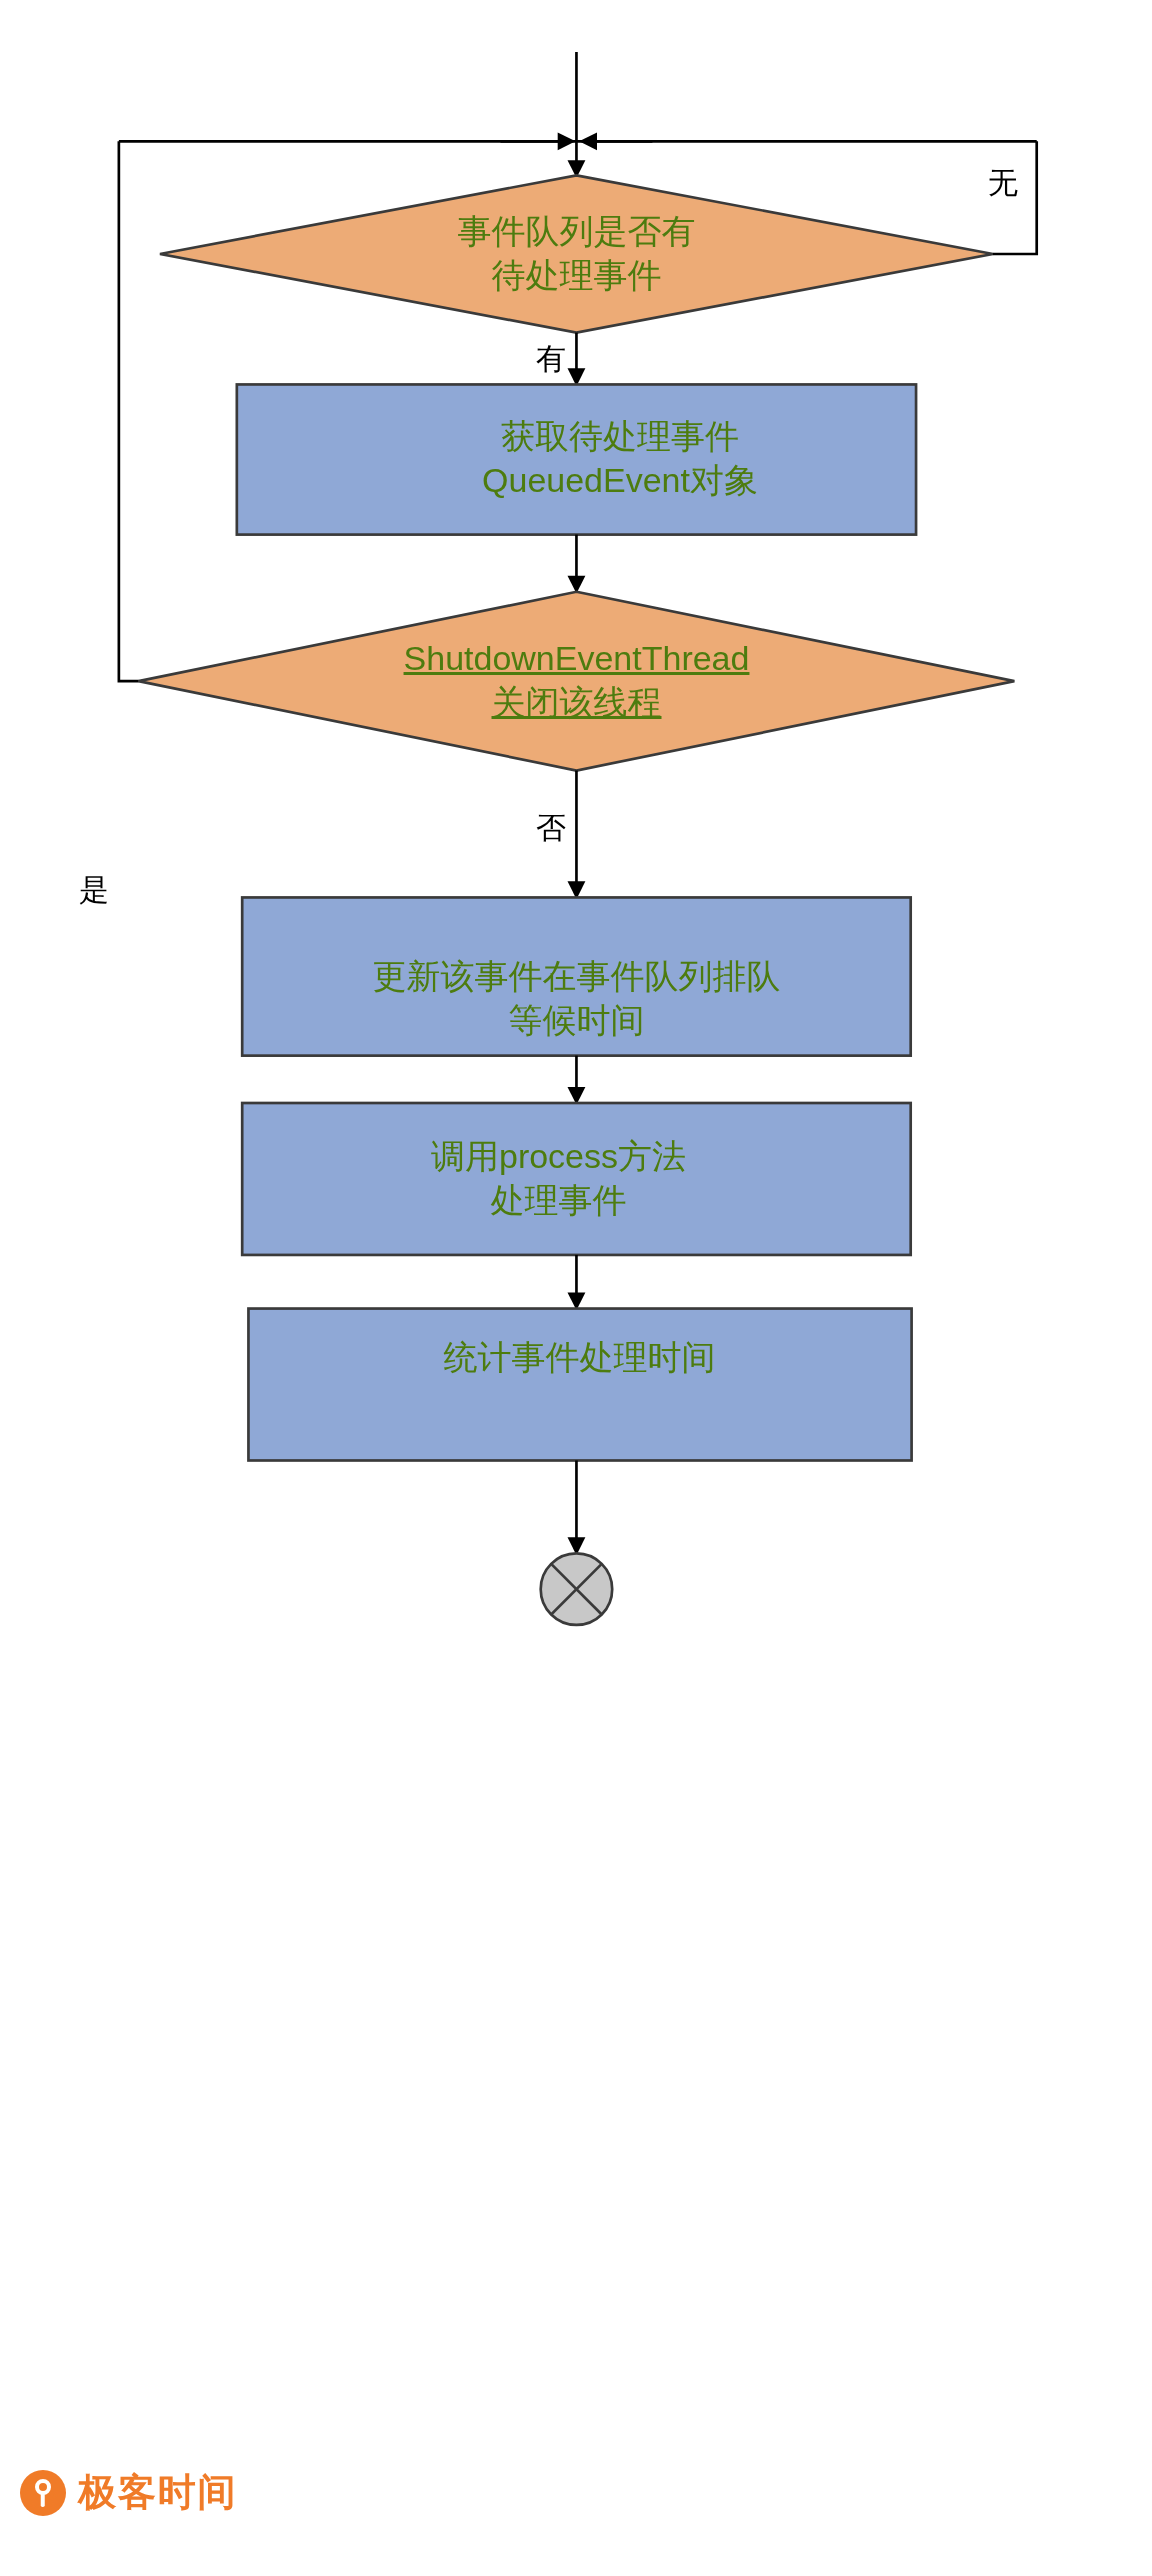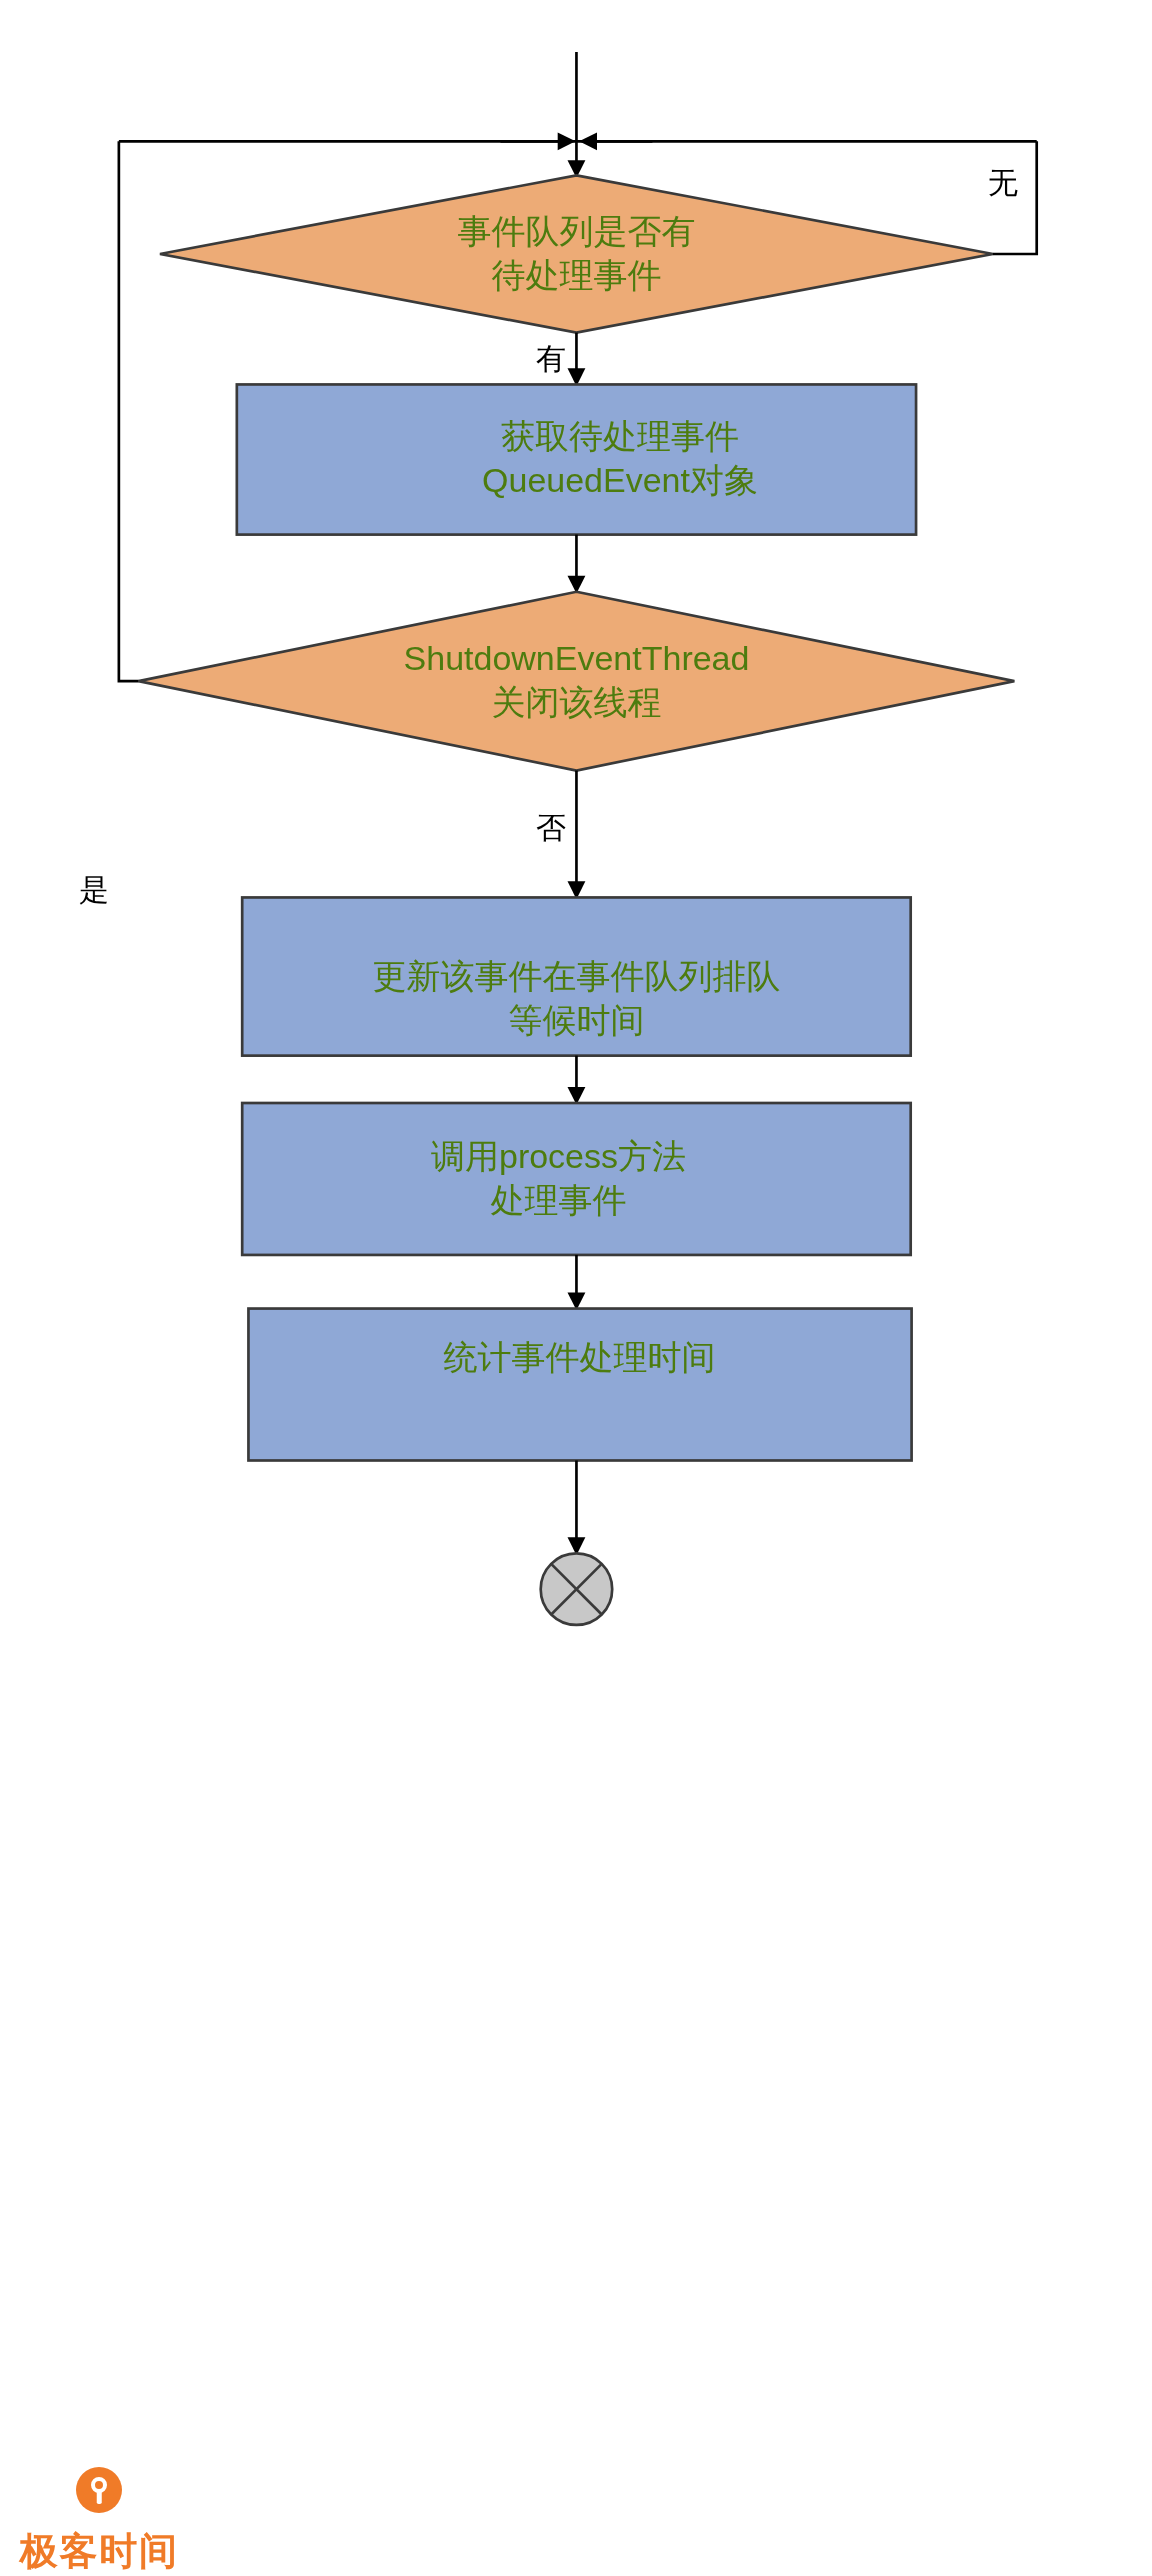--- a/index.html
+++ b/index.html
@@ -41,21 +41,20 @@
     white-space: pre;
   }
   
   .brand {
     position: absolute;
     left: 19.7px;
     top: 2467px;
     display: flex;
     align-items: center;
     gap: 12.5px;
-    flex-direction: column;
   }
   .brand-mark {
     width: 46px;
     height: 46px;
     border-radius: 50%;
     background: #f07b28;
     position: relative;
     flex: 0 0 auto;
   }
   .brand-mark::before {
@@ -139,21 +138,21 @@
   <line x1="617" y1="1750" x2="673" y2="1806" stroke="#3a3a3a" stroke-width="3"></line>
   <line x1="673" y1="1750" x2="617" y2="1806" stroke="#3a3a3a" stroke-width="3"></line>
 </svg>
 
 <div class="node-label" style="left:210px; top:202px; width:733px; height:104px;">事件队列是否有
 待处理事件</div>
 
 <div class="node-label" style="left:237px; top:384px; width:766px; height:150px;">获取待处理事件
 QueuedEvent对象</div>
 
-<div class="node-label" style="left:192px; top:629px; width:769px; height:104px;">ShutdownEventThread
+<div class="node-label" style="left:192px; top:629px; width:769px; height:104px;text-decoration:underline;">ShutdownEventThread
 关闭该线程</div>
 
 <div class="node-label" style="left:242px; top:897px; width:669px; height:204px;">更新该事件在事件队列排队
 等候时间</div>
 
 <div class="node-label" style="left:224px; top:1103px; width:669px; height:152px;">调用process方法
 处理事件</div>
 
 <div class="node-label" style="left:248px; top:1282px; width:663px; height:152px;">统计事件处理时间</div>
 

